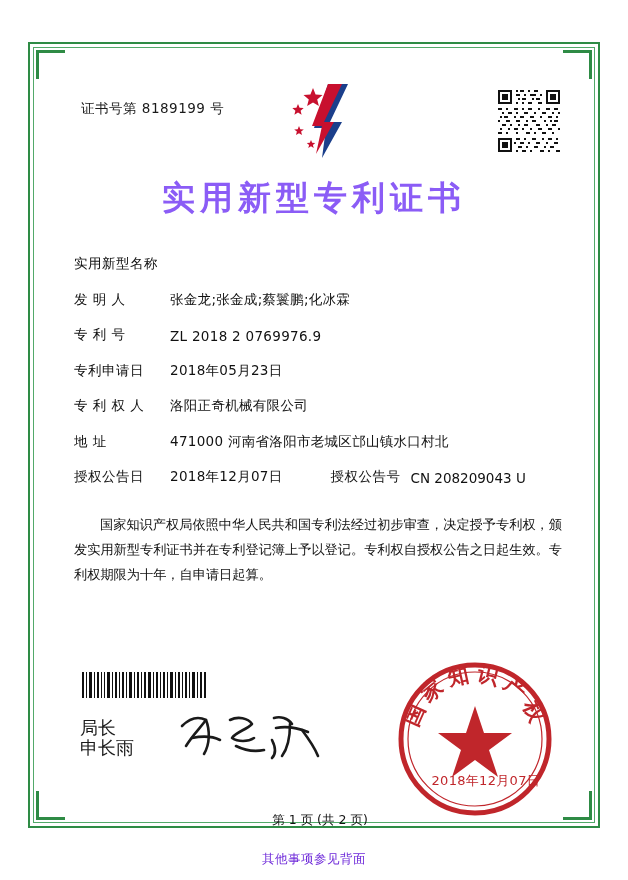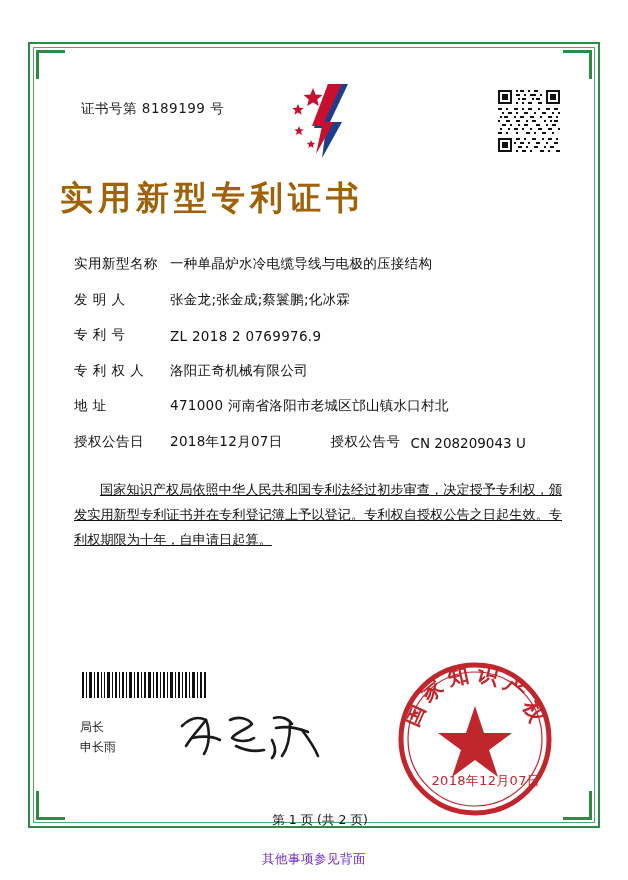--- a/index.html
+++ b/index.html
@@ -78,26 +78,26 @@
   .qr {
     position: absolute;
     right: 8px;
     top: 20px;
     width: 62px;
     height: 62px;
   }
 
   .title {
     margin-top: 10px;
-    text-align: left;
+    text-align: center;
     font-size: 33px;
     font-weight: bold;
     letter-spacing: 5px;
     font-family: "DejaVu Sans", "Liberation Sans", sans-serif;
-    color: #a16207;
+    color: #8b5cf6;
   }
 
   .fields {
     margin-top: 34px;
     padding-left: 14px;
   }
   .field {
     display: flex;
     align-items: flex-end;
     margin-bottom: 17.5px;
@@ -123,21 +123,20 @@
 
   .body-text {
     margin-top: 26px;
     padding-left: 14px;
     padding-right: 6px;
     font-size: 13.2px;
     line-height: 25px;
     font-family: "DejaVu Sans", "Liberation Sans", sans-serif;
     text-align: justify;
     color: #111;
-    text-decoration: underline;
   }
   .body-text p {
     margin: 0 0 2px 0;
     text-indent: 26px;
   }
 
   
   .lower {
     position: absolute;
     left: 60px;
@@ -149,23 +148,23 @@
     position: absolute;
     left: 20px;
     top: 12px;
     width: 130px;
     height: 26px;
   }
   .director {
     position: absolute;
     left: 20px;
     top: 58px;
-    font-size: 12px;
+    font-size: 18px;
     line-height: 20px;
-    font-family: Liberation Mono, monospace;
+    font-family: Liberation Sans, sans-serif;
   }
   .signature {
     position: absolute;
     left: 116px;
     top: 46px;
     width: 150px;
     height: 58px;
   }
   .seal {
     position: absolute;
@@ -346,29 +345,32 @@
             <rect x="29" y="30" width="2" height="1"></rect>
         </g>
       </svg>
     </div>
 
     <div class="title">实用新型专利证书</div>
 
     <div class="fields">
       <div class="field">
         <span class="lbl">实用新型名称</span>
-        <span class="val">一种单晶炉水冷电缆导线与电极的压接结构</span>
       </div>
       <div class="field">
         <span class="lbl">发 明 人</span>
         <span class="val">张金龙;张金成;蔡鬟鹏;化冰霖</span>
       </div>
       <div class="field">
         <span class="lbl">专 利 号</span>
         <span class="val">ZL 2018 2 0769976.9</span>
+      </div>
+      <div class="field">
+        <span class="lbl">专利申请日</span>
+        <span class="val">2018年05月23日</span>
       </div>
       <div class="field">
         <span class="lbl">专 利 权 人</span>
         <span class="val">洛阳正奇机械有限公司</span>
       </div>
       <div class="field">
         <span class="lbl">地 址</span>
         <span class="val">471000 河南省洛阳市老城区邙山镇水口村北</span>
       </div>
       <div class="field">

